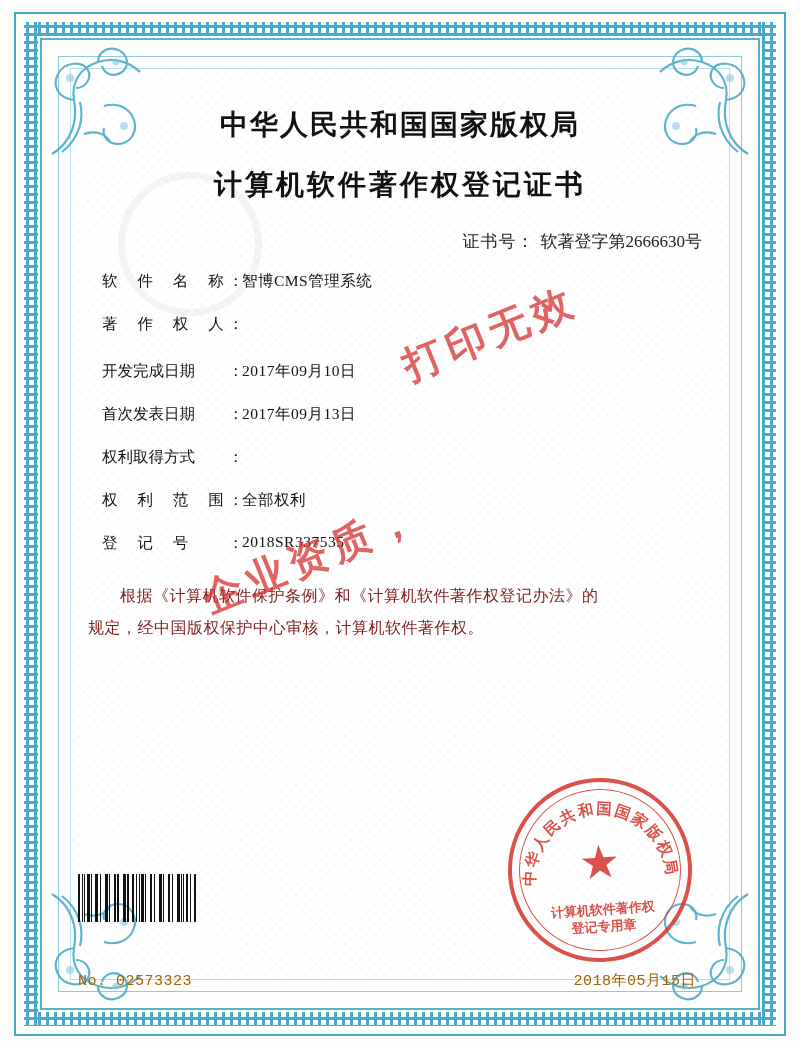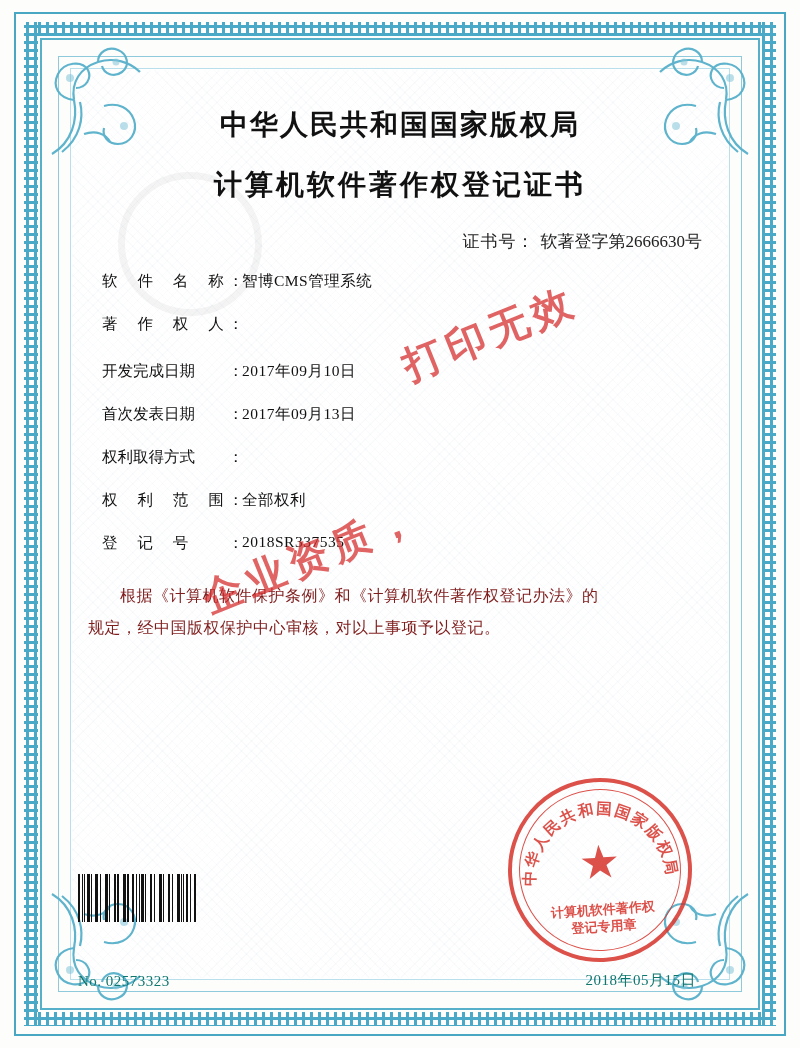--- a/index.html
+++ b/index.html
@@ -259,22 +259,22 @@
   
   .bottom-row {
     position: absolute;
     left: 78px;
     right: 78px;
     bottom: 58px;
     display: flex;
     justify-content: space-between;
     align-items: flex-end;
     font-size: 15px;
-    color: #0f766e;
-    font-family: Liberation Serif, serif;
+    color: #a16207;
+    font-family: Liberation Mono, monospace;
   }
   .doc-no { letter-spacing: .5px; }
   .issue-date { letter-spacing: .5px; padding-right: 26px; }
 
   
   .stamp-text {
     position: absolute;
     color: rgba(214, 40, 40, .72);
     font-family: "Liberation Serif", serif;
     font-weight: bold;
@@ -429,21 +429,21 @@
       <div class="field-row">
         <div class="field-label spaced">登 记 号</div>
         <div class="field-colon">：</div>
         <div class="field-value">2018SR337535</div>
       </div>
 
     </div>
 
     <div class="statement">
       <p class="indent">根据《计算机软件保护条例》和《计算机软件著作权登记办法》的</p>
-      <p>规定，经中国版权保护中心审核，对以上事项予以登记。</p>
+      <p>规定，经中国版权保护中心审核，计算机软件著作权。</p>
     </div>
 
   </div>
 
   <div class="barcode"></div>
 
   <div class="seal">
     <div class="seal-inner-ring"></div>
     <div class="seal-arc">
       <svg viewBox="0 0 176 176" xmlns="http://www.w3.org/2000/svg">

